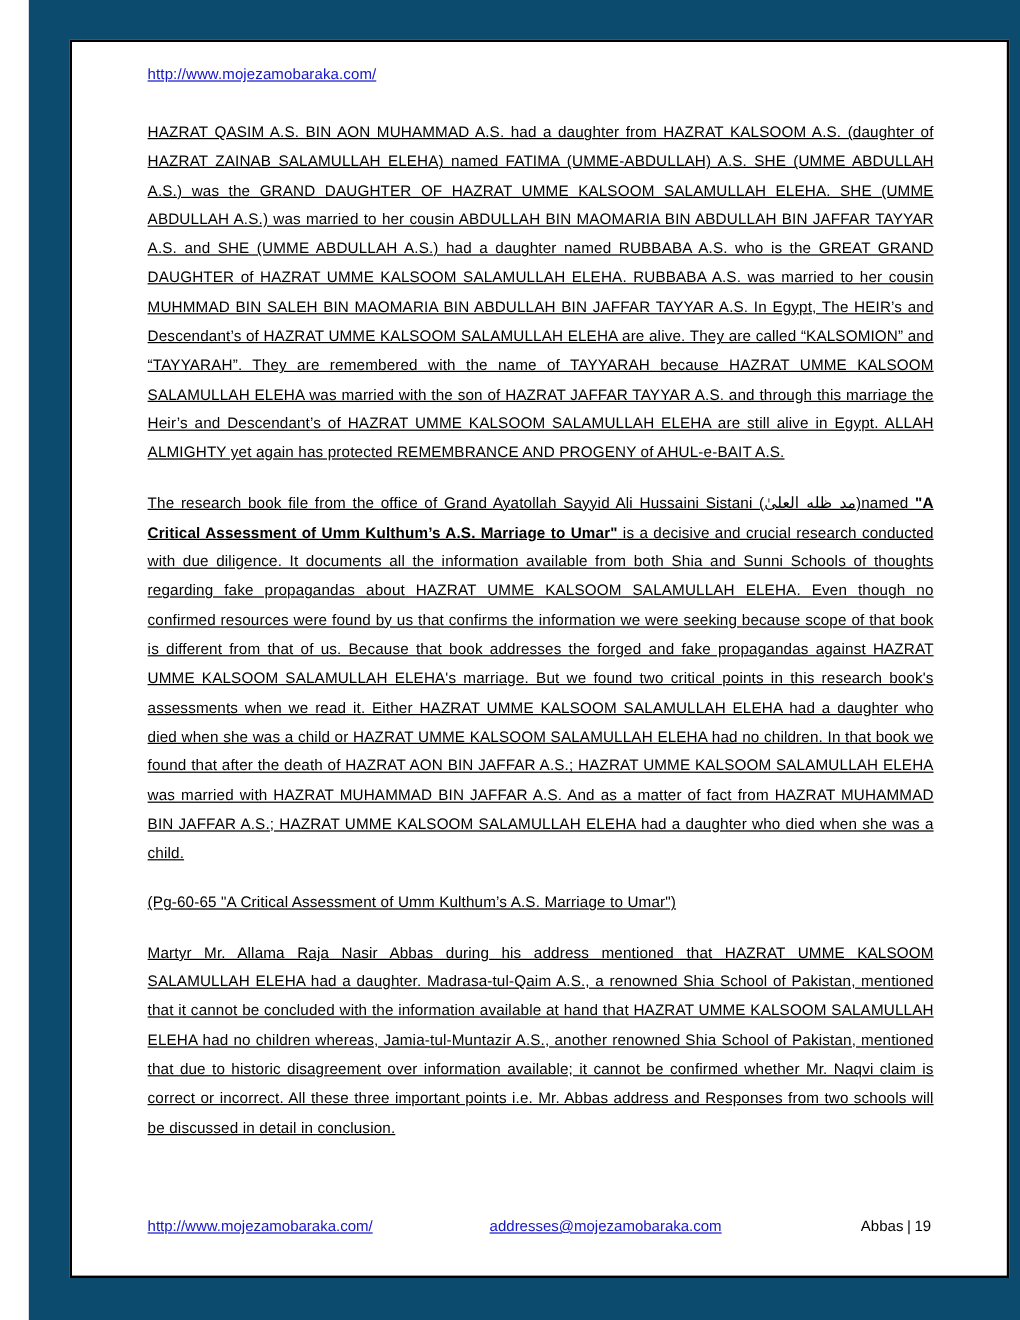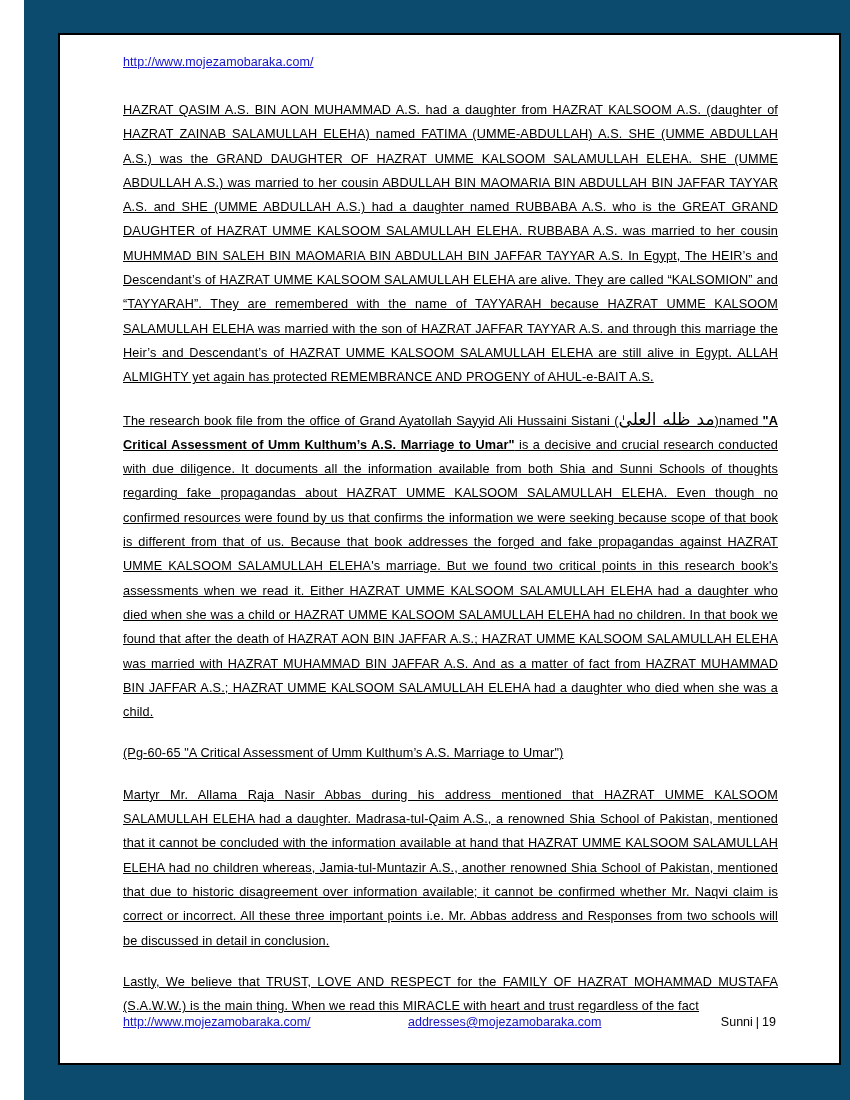--- a/index.html
+++ b/index.html
@@ -88,21 +88,21 @@
     text-decoration: underline;
   }
   p.para:last-child {
     margin-bottom: 0;
   }
   .b {
     font-weight: bold;
   }
   .arabic-inline {
     font-family: "DejaVu Sans", sans-serif;
-    font-size: 17px;
+    font-size: 13px;
     direction: rtl;
     unicode-bidi: isolate;
   }
 
   
   .page-footer {
     position: absolute;
     left: 63px;
     bottom: 26px;
     width: 657px;
@@ -160,28 +160,27 @@
 
 
       <p class="para">
         <span>The research book file from the office of Grand Ayatollah Sayyid Ali Hussaini Sistani (</span><span class="arabic-inline">مد ظله العلیٰ</span><span>)named </span><span class="b">"A Critical Assessment of Umm Kulthum’s A.S. Marriage to Umar"</span><span> is a decisive and crucial research conducted with due diligence. It documents all the information available from both Shia and Sunni Schools of thoughts regarding fake propagandas about HAZRAT UMME KALSOOM SALAMULLAH ELEHA. Even though no confirmed resources were found by us that confirms the information we were seeking because scope of that book is different from that of us.  Because that book addresses the forged and fake propagandas against HAZRAT UMME KALSOOM SALAMULLAH ELEHA's marriage. But we found two critical points in this research book's assessments when we read it. Either HAZRAT UMME KALSOOM SALAMULLAH ELEHA had a daughter who died when she was a child or HAZRAT UMME KALSOOM SALAMULLAH ELEHA had no children. In that book we found that after the death of HAZRAT AON BIN JAFFAR A.S.; HAZRAT UMME KALSOOM SALAMULLAH ELEHA was married with HAZRAT MUHAMMAD BIN JAFFAR A.S. And as a matter of fact from HAZRAT MUHAMMAD BIN JAFFAR A.S.; HAZRAT UMME KALSOOM SALAMULLAH ELEHA had a daughter who died when she was a child.</span>
       </p>
 
       <p class="para">(Pg-60-65 "A Critical Assessment of Umm Kulthum’s A.S. Marriage to Umar")</p>
 
       <p class="para">Martyr Mr. Allama Raja Nasir Abbas during his address mentioned that HAZRAT UMME KALSOOM SALAMULLAH ELEHA had a daughter. Madrasa-tul-Qaim A.S., a renowned Shia School of Pakistan, mentioned that it cannot be concluded with the information available at hand that HAZRAT UMME KALSOOM SALAMULLAH ELEHA had no children whereas, Jamia-tul-Muntazir A.S., another renowned Shia School of Pakistan, mentioned that due to historic disagreement over information available; it cannot be confirmed whether Mr. Naqvi claim is correct or incorrect. All these three important points i.e. Mr. Abbas address and Responses from two schools will be discussed in detail in conclusion.</p>
 
-      <p class="para">Lastly, We believe that TRUST, LOVE AND RESPECT for the FAMILY OF HAZRAT MOHAMMAD MUSTAFA (S.A.W.W.) is the main thing. When we read this MIRACLE with heart and trust regardless of the fact</p>
 
     </div>
 
     <div class="page-footer">
       <div class="footer-row">
         <span class="footer-site">http://www.mojezamobaraka.com/</span>
         <span class="footer-mail">addresses@mojezamobaraka.com</span>
         <span class="footer-page">
-          <span>Sunni</span><span class="sep">|</span><span>19</span>
+          <span>Abbas</span><span class="sep">|</span><span>19</span>
         </span>
       </div>
     </div>
 
   </div>
 </div>
 
 </body></html>

